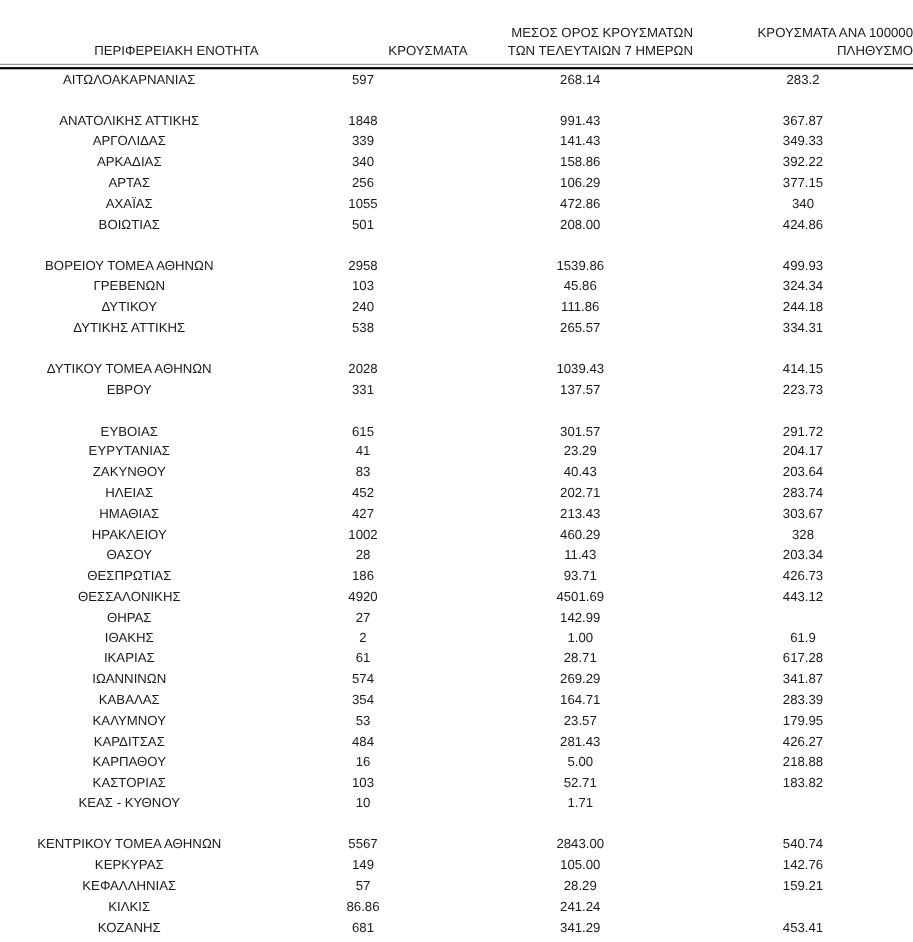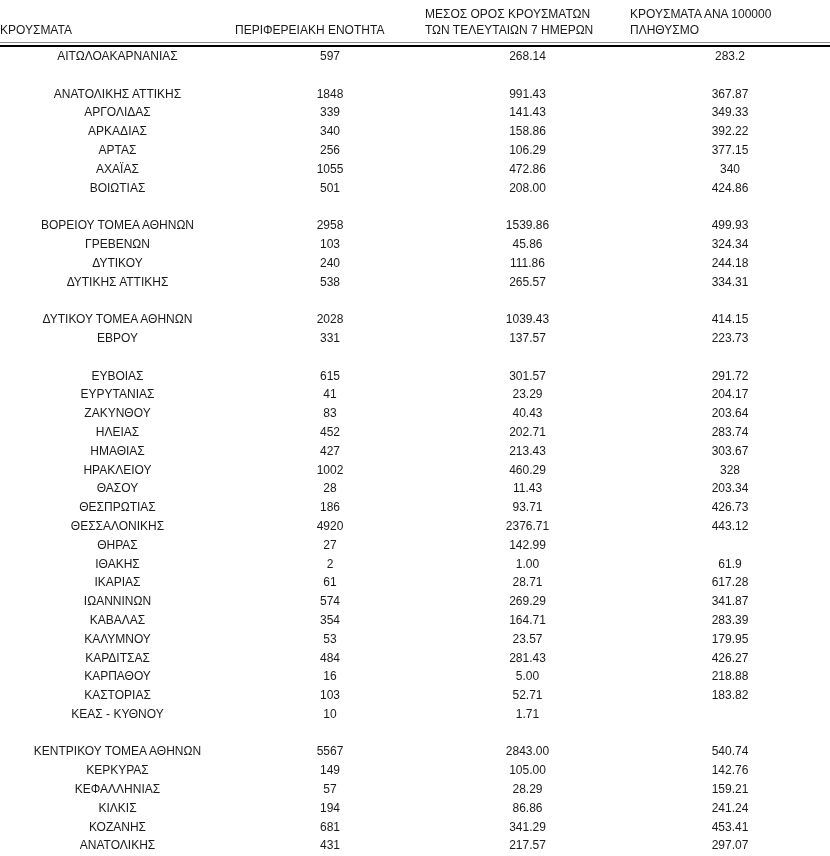--- a/index.html
+++ b/index.html
@@ -17,25 +17,26 @@
   .datatable {
     width: 830px;
   }
   .header-row {
     display: grid;
     grid-template-columns: 235px 190px 205px 200px;
     align-items: end;
     padding-top: 6px;
   }
   .header-cell {
-    text-align: left;
+    text-align: right;
     font-size: 12px;
     line-height: 16px;
     padding-bottom: 4px;
     white-space: nowrap;
+    margin-top: 16px;
   }
   .rule-thin {
     height: 0;
     border-top: 1px solid #8a8a8a;
     margin-bottom: 2px;
   }
   .rule-thick {
     height: 2px;
     background: #000000;
   }
@@ -51,24 +52,24 @@
     white-space: nowrap;
     overflow: hidden;
   }
 </style>
 </head>
 <body>
 
 <div class="datatable">
   <div class="header-row">
     <div class="header-cell">
+      <span>ΠΕΡΙΦΕΡΕΙΑΚΗ ΕΝΟΤΗΤΑ</span>
+    </div>
+    <div class="header-cell">
       <span>ΚΡΟΥΣΜΑΤΑ</span>
-    </div>
-    <div class="header-cell">
-      <span>ΠΕΡΙΦΕΡΕΙΑΚΗ ΕΝΟΤΗΤΑ</span>
     </div>
     <div class="header-cell">
       <div>ΜΕΣΟΣ ΟΡΟΣ ΚΡΟΥΣΜΑΤΩΝ</div>
       <div>ΤΩΝ ΤΕΛΕΥΤΑΙΩΝ 7 ΗΜΕΡΩΝ</div>
     </div>
     <div class="header-cell">
       <div>ΚΡΟΥΣΜΑΤΑ ΑΝΑ 100000</div>
       <div>ΠΛΗΘΥΣΜΟ</div>
     </div>
   </div>
@@ -201,21 +202,21 @@
       </div>
       <div class="row">
         <div class="cell">ΘΕΣΠΡΩΤΙΑΣ</div>
         <div class="cell">186</div>
         <div class="cell">93.71</div>
         <div class="cell">426.73</div>
       </div>
       <div class="row">
         <div class="cell">ΘΕΣΣΑΛΟΝΙΚΗΣ</div>
         <div class="cell">4920</div>
-        <div class="cell">2376.71</div>
+        <div class="cell">4501.69</div>
         <div class="cell">443.12</div>
       </div>
       <div class="row">
         <div class="cell">ΘΗΡΑΣ</div>
         <div class="cell">27</div>
         <div class="cell">142.99</div>
       </div>
       <div class="row">
         <div class="cell">ΙΘΑΚΗΣ</div>
         <div class="cell">2</div>
@@ -283,21 +284,20 @@
         <div class="cell">142.76</div>
       </div>
       <div class="row">
         <div class="cell">ΚΕΦΑΛΛΗΝΙΑΣ</div>
         <div class="cell">57</div>
         <div class="cell">28.29</div>
         <div class="cell">159.21</div>
       </div>
       <div class="row">
         <div class="cell">ΚΙΛΚΙΣ</div>
-        <div class="cell">194</div>
         <div class="cell">86.86</div>
         <div class="cell">241.24</div>
       </div>
       <div class="row">
         <div class="cell">ΚΟΖΑΝΗΣ</div>
         <div class="cell">681</div>
         <div class="cell">341.29</div>
         <div class="cell">453.41</div>
       </div>
       <div class="row">

